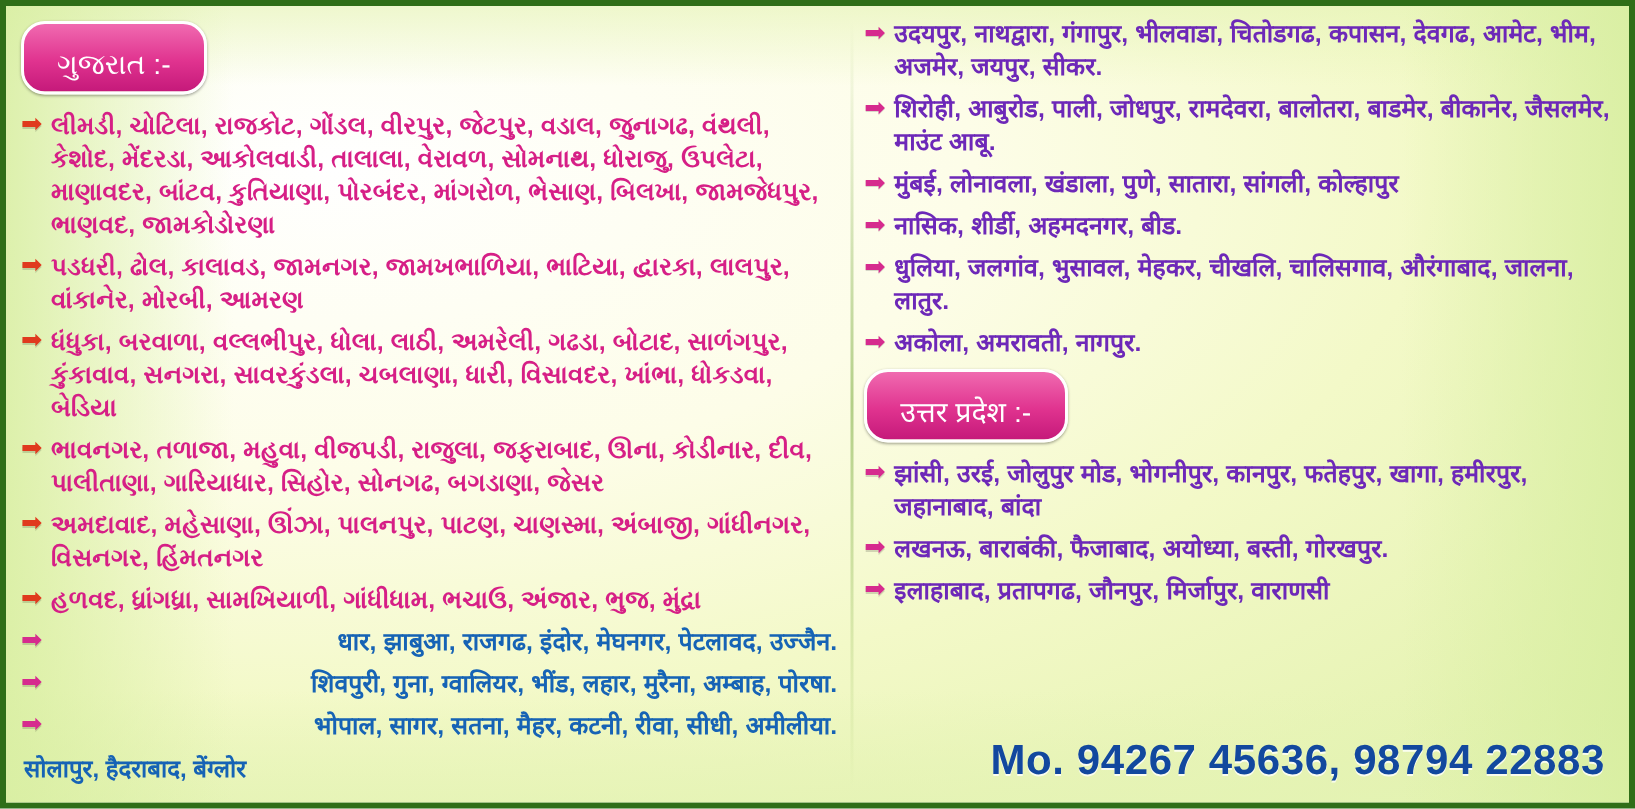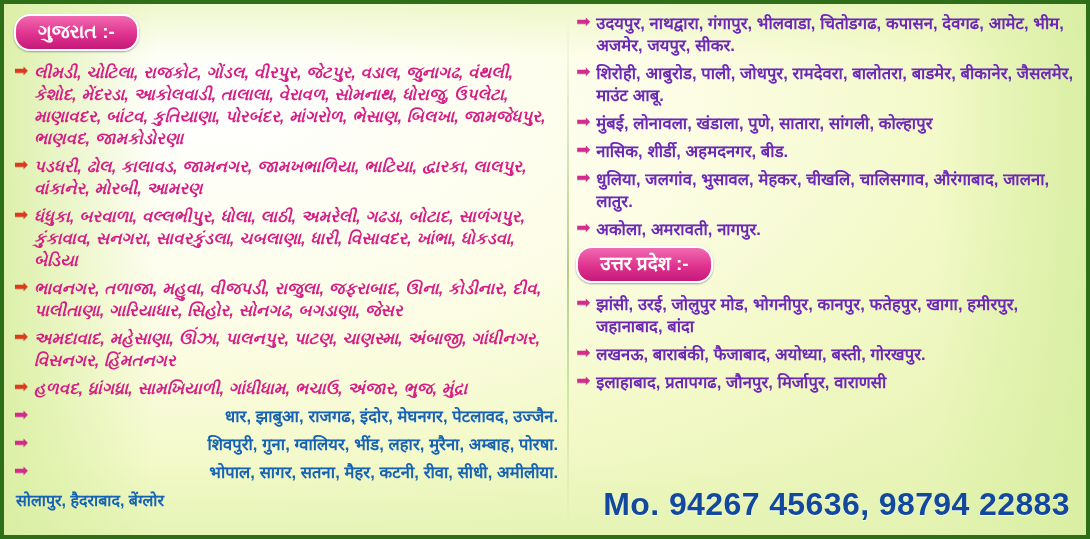--- a/index.html
+++ b/index.html
@@ -59,24 +59,24 @@
     bottom: 10px;
     left: 52%;
     width: 2px;
     background: linear-gradient(180deg, rgba(120,170,60,0.0), rgba(120,170,60,0.55), rgba(120,170,60,0.0));
   }
 
   
   .badge {
     display: inline-block;
     color: #ffffff;
-    font-weight: bold;
+    font-weight: normal;
     font-size: 19px;
     line-height: 1;
-    padding: 6px 22px 8px 22px;
+    padding: 18px 22px 8px 22px;
     border-radius: 16px 16px 16px 16px;
     border: 2px solid #ffffff;
     box-shadow: 0 1px 2px rgba(0,0,0,0.35);
     margin-bottom: 6px;
     white-space: nowrap;
   }
   .badge.pink {
     background: linear-gradient(180deg, #f06ab0 0%, #e0338f 55%, #c5197a 100%);
   }
   .badge.blue {
@@ -108,21 +108,20 @@
   }
   .entry-text {
     flex: 1 1 auto;
     font-size: 16.5px;
     line-height: 22px;
     font-weight: bold;
     letter-spacing: 0.1px;
   }
   .pink-text {
     color: #d61f86;
-    font-style: italic;
   }
   .blue-text {
     color: #1663b5;
     text-align: right;
   }
   .purple-text {
     color: #6d28b8;
   }
   .other-line {
     display: flex;
@@ -132,21 +131,21 @@
   }
   .other-value {
     font-size: 16px;
     font-weight: bold;
     color: #1663b5;
   }
   .phone {
     position: absolute;
     right: 16px;
     bottom: 12px;
-    font-size: 32px;
+    font-size: 28px;
     font-weight: bold;
     color: #12489e;
     letter-spacing: 0.4px;
     white-space: nowrap;
     text-shadow: 0 1px 0 rgba(255,255,255,0.8);
   }
 </style>
 </head>
 <body>
 

